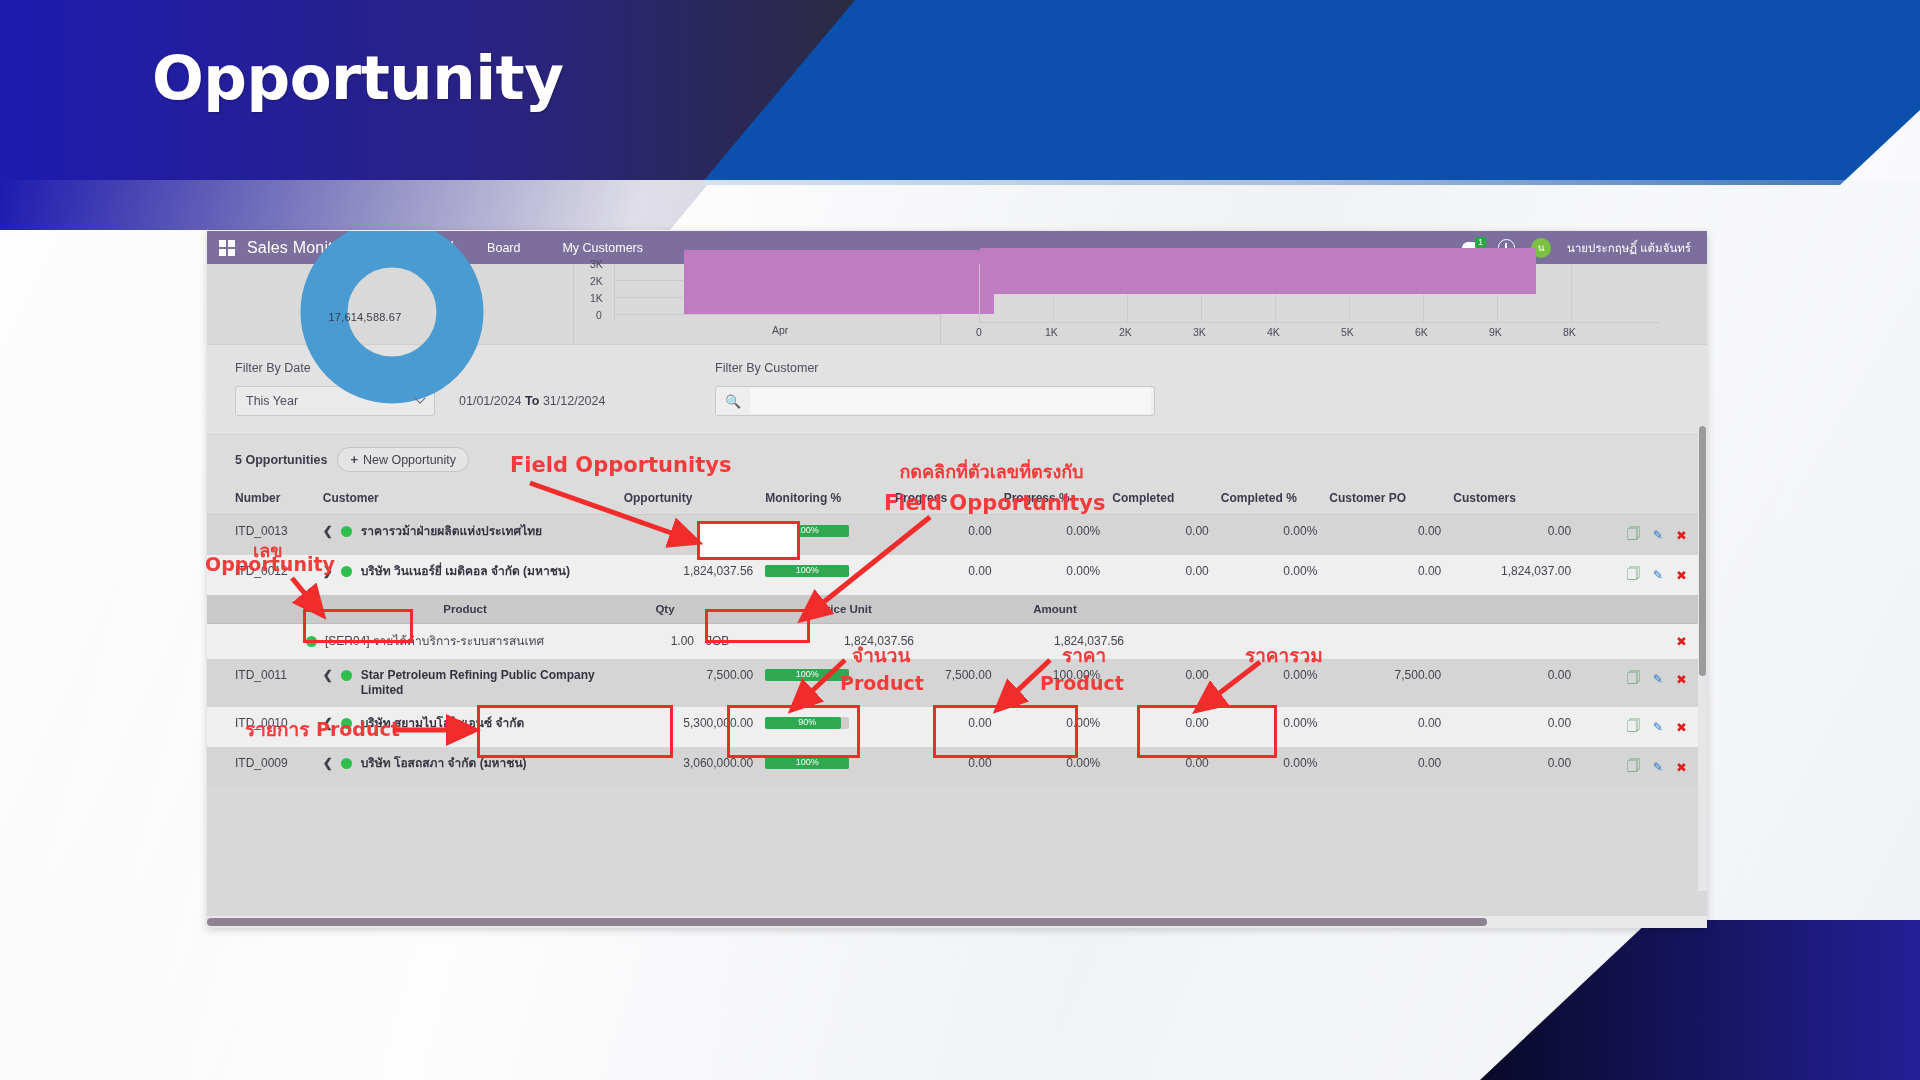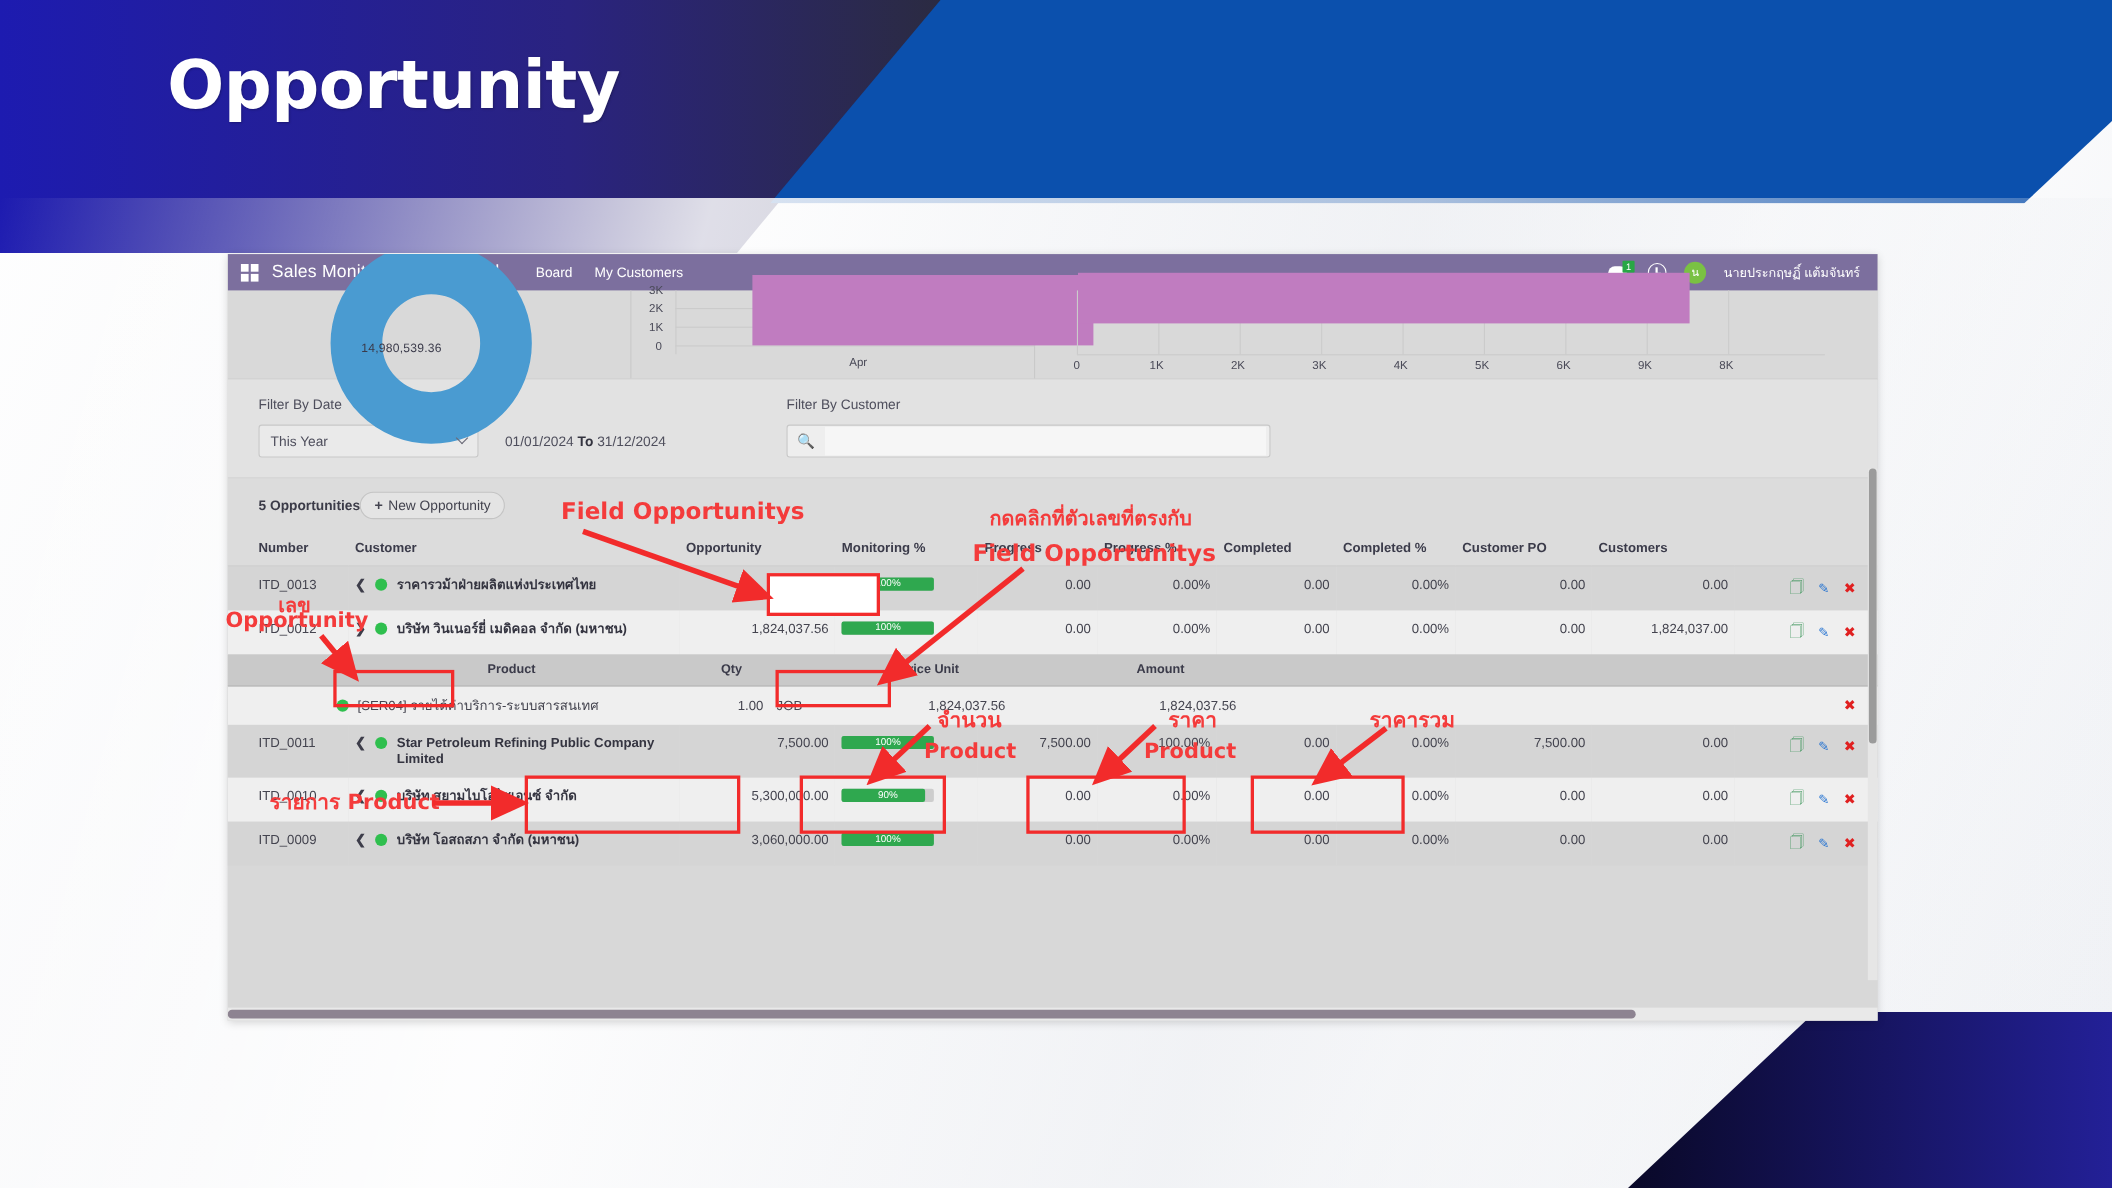--- a/index.html
+++ b/index.html
@@ -72,21 +72,21 @@
     position: relative;
     height: 33px;
     background: #7c6f9e;
     display: flex; align-items: center;
     padding: 0 12px;
     color: #fff;
   }
   .grid-icon { display: grid; grid-template-columns: 7px 7px; grid-template-rows: 7px 7px; gap: 2px; margin-right: 12px; }
   .grid-icon i { background: #fff; display: block; }
   .app-title { font-size: 16px; font-weight: 400; letter-spacing: .2px; }
-  .appbar-menu { display: flex; gap: 20px; margin-left: 33px; font-size: 12.5px; }
+  .appbar-menu { display: flex; gap: 42px; margin-left: 33px; font-size: 12.5px; }
   .appbar-right { margin-left: auto; display: flex; align-items: center; gap: 16px; padding-right: 4px; }
   .chat-wrap { position: relative; width: 20px; height: 18px; }
   .chat-bubble {
     width: 17px; height: 12px; background: #fff; border-radius: 6px 6px 6px 2px;
     position: absolute; left: 0; top: 3px;
   }
   .chat-bubble::after {
     content: ""; position: absolute; left: 2px; bottom: -3px;
     border-left: 4px solid #fff; border-bottom: 4px solid transparent; border-right: 3px solid transparent;
   }
@@ -154,21 +154,21 @@
   }
   .search-ico {
     width: 34px; display: flex; align-items: center; justify-content: center;
     font-size: 13px; color: #555; font-family: "DejaVu Sans", sans-serif;
   }
   .search-field { flex: 1; height: 26px; background: #f6f6f6; border: 0; outline: 0; font-size: 12.5px; margin-right: 3px; }
 
   
   .list-wrap { background: #dcdcdc; position: relative; }
   .list-topbar {
-    display: flex; align-items: center; gap: 0;
+    display: flex; align-items: center; gap: 10px;
     padding: 12px 28px 10px 28px;
     font-size: 12.5px; color: #3b3b48;
   }
   .count-label { font-weight: 700; }
   .new-btn {
     border: 1px solid #c4c4c4; border-radius: 14px;
     padding: 4px 12px; background: #e4e4e4; color: #43434f;
     display: inline-flex; align-items: center; gap: 5px;
   }
   .plus { font-weight: 700; font-size: 13px; }
@@ -303,21 +303,21 @@
         <span class="user-name">นายประกฤษฏิ์ แต้มจันทร์</span>
       </div>
     </div>
 
     <div class="charts">
 
       <div class="chart-cell chart-donut">
         <svg class="donut-svg" width="190" height="190" viewBox="0 0 190 190">
           <circle cx="95" cy="95" r="68" fill="none" stroke="#4a9bd1" stroke-width="47"></circle>
         </svg>
-        <div class="donut-label donut-label2">14,980,539.36</div>
+        <div class="donut-label donut-label2">17,614,588.67</div>
       </div>
 
       <div class="chart-cell chart-col">
         <span class="axis-label" style="left:16px; top:-6px;">3K</span>
         <span class="axis-label" style="left:16px; top:11px;">2K</span>
         <span class="axis-label" style="left:16px; top:28px;">1K</span>
         <span class="axis-label" style="left:22px; top:45px;">0</span>
         <i class="gridline" style="left:40px; top:0; width:1px; height:58px;"></i>
         <i class="gridline" style="left:40px; top:16px; width:327px; height:1px;"></i>
         <i class="gridline" style="left:40px; top:33px; width:327px; height:1px;"></i>

